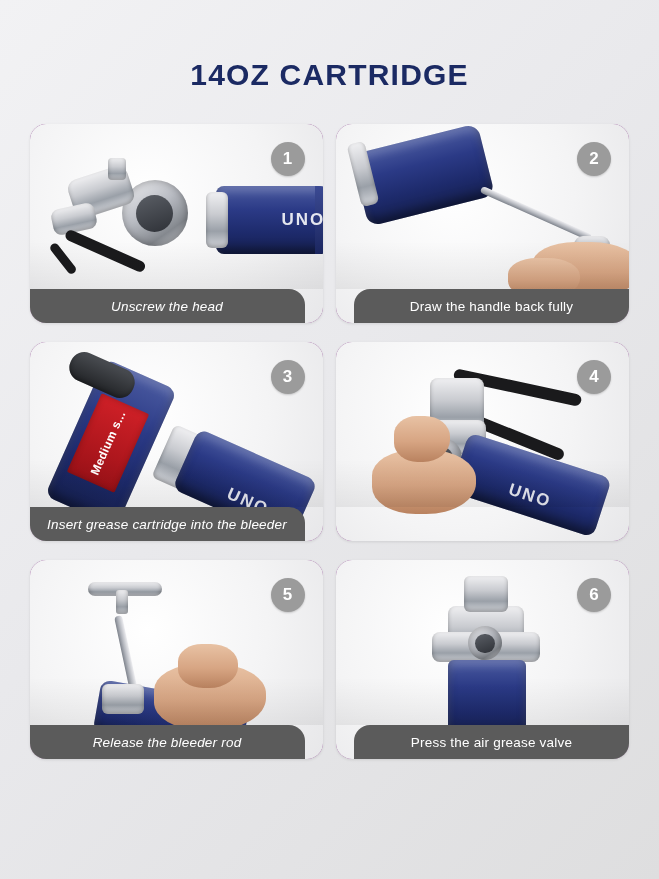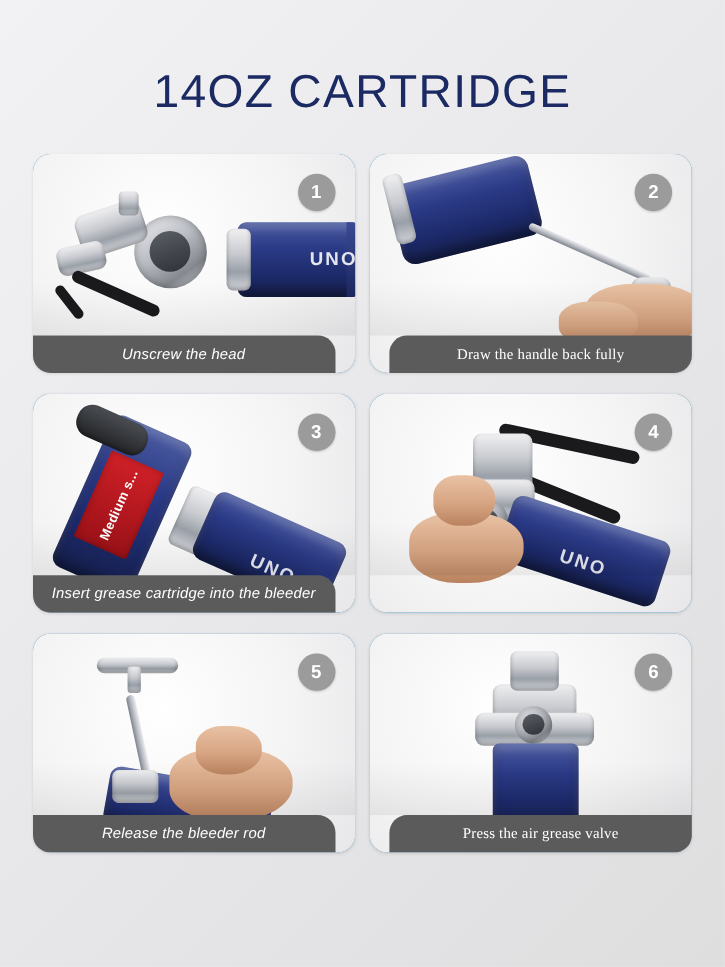--- a/index.html
+++ b/index.html
@@ -17,22 +17,22 @@
     position: relative;
     width: 659px;
     height: 879px;
     box-sizing: border-box;
   }
   .title-block {
     padding-top: 56px;
     text-align: center;
   }
   .title-line {
-    font-size: 42px;
-    font-weight: normal;
+    font-size: 30px;
+    font-weight: bold;
     letter-spacing: 1.2px;
     color: #1b2a63;
     line-height: 1.28;
     text-transform: uppercase;
   }
   .grid {
     margin: 30px auto 0 auto;
     width: 600px;
     display: grid;
     grid-template-columns: 1fr 1fr;
@@ -47,21 +47,21 @@
     border-radius: 16px;
     overflow: hidden;
     background: #ffffff;
     box-shadow: 0 1px 3px rgba(0,0,0,0.10);
   }
   .photo {
     position: absolute;
     left: 0; top: 0;
     width: 100%;
     height: 100%;
-    background: #0369a1;
+    background: #701a75;
     overflow: hidden;
   }
   
   .photo .backdrop {
     position: absolute;
     inset: 0;
     background: radial-gradient(circle at 40% 35%, #ffffff 0%, #f4f4f5 55%, #e7e7e9 100%);
   }
   
   .barrel {
@@ -168,21 +168,20 @@
     letter-spacing: 0.2px;
   }
   .card.cap-left .caption {
     border-radius: 0 16px 0 0;
     right: 18px;
     font-style: italic;
   }
   .card.cap-right .caption {
     border-radius: 16px 0 0 0;
     left: 18px;
-    font-family: Liberation Serif, serif;
   }
   
   .vignette {
     position: absolute;
     left: 0; right: 0; bottom: 34px;
     height: 48px;
     background: linear-gradient(180deg, rgba(0,0,0,0) 0%, rgba(0,0,0,0.06) 100%);
     pointer-events: none;
   }
 </style>

